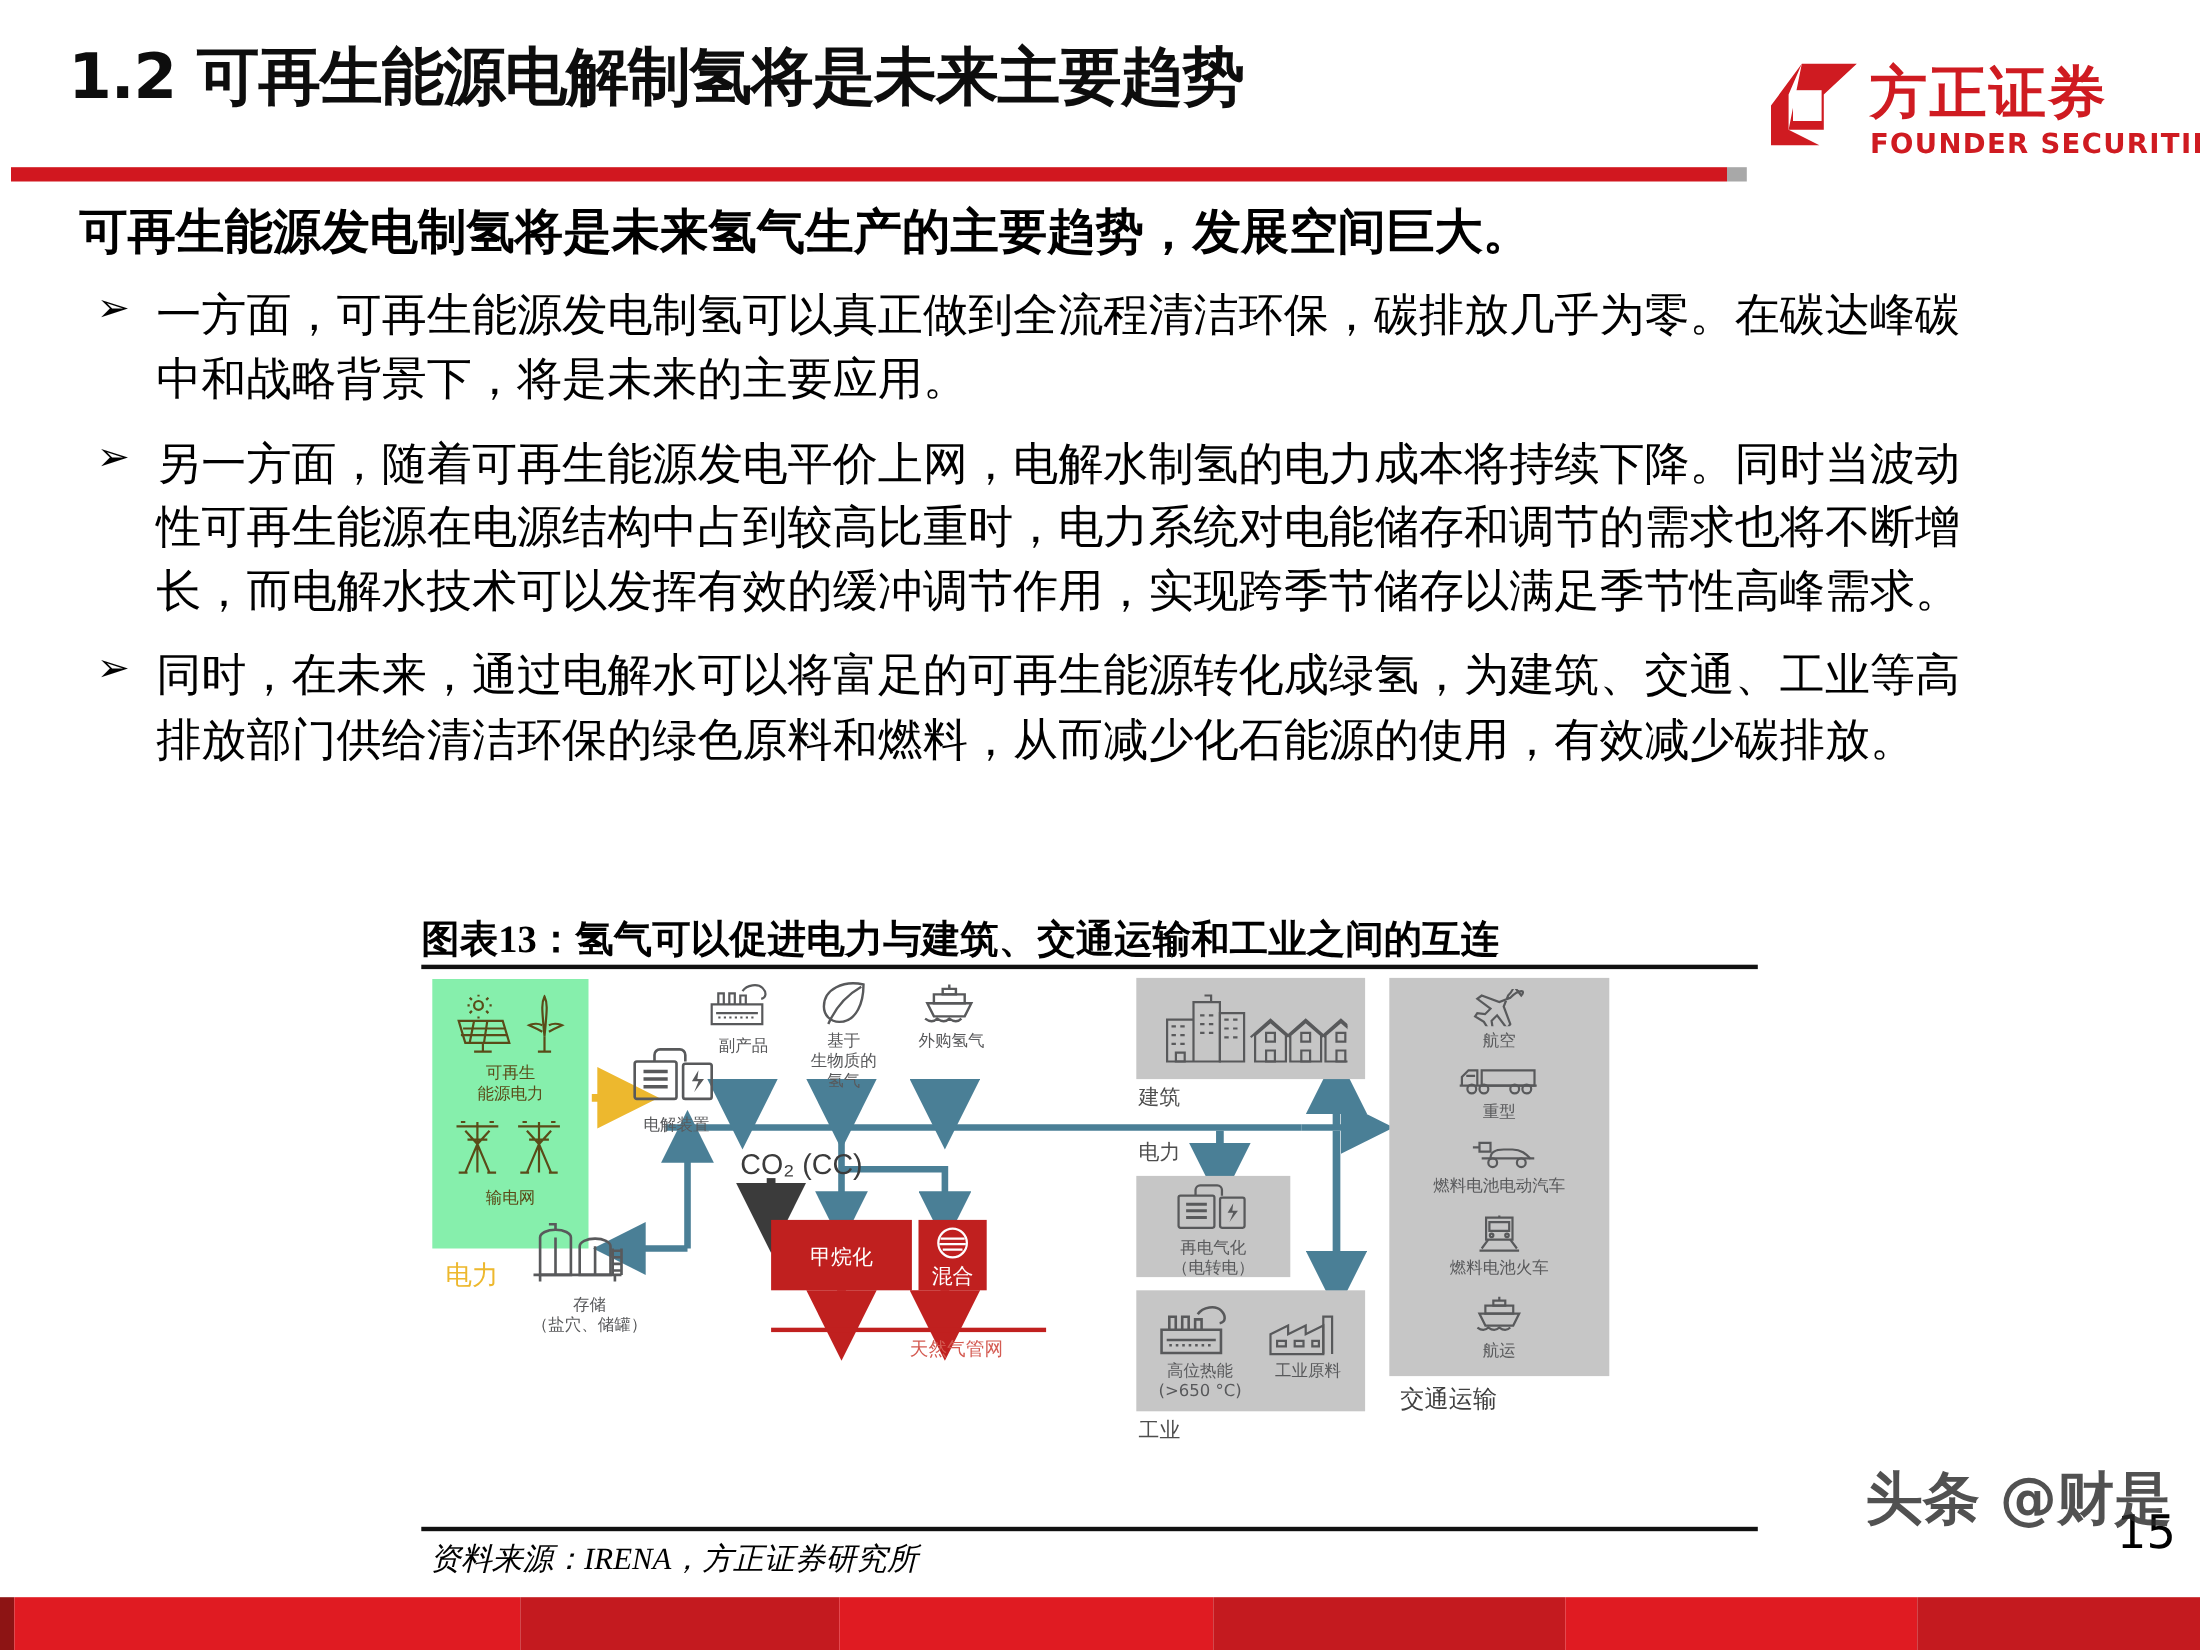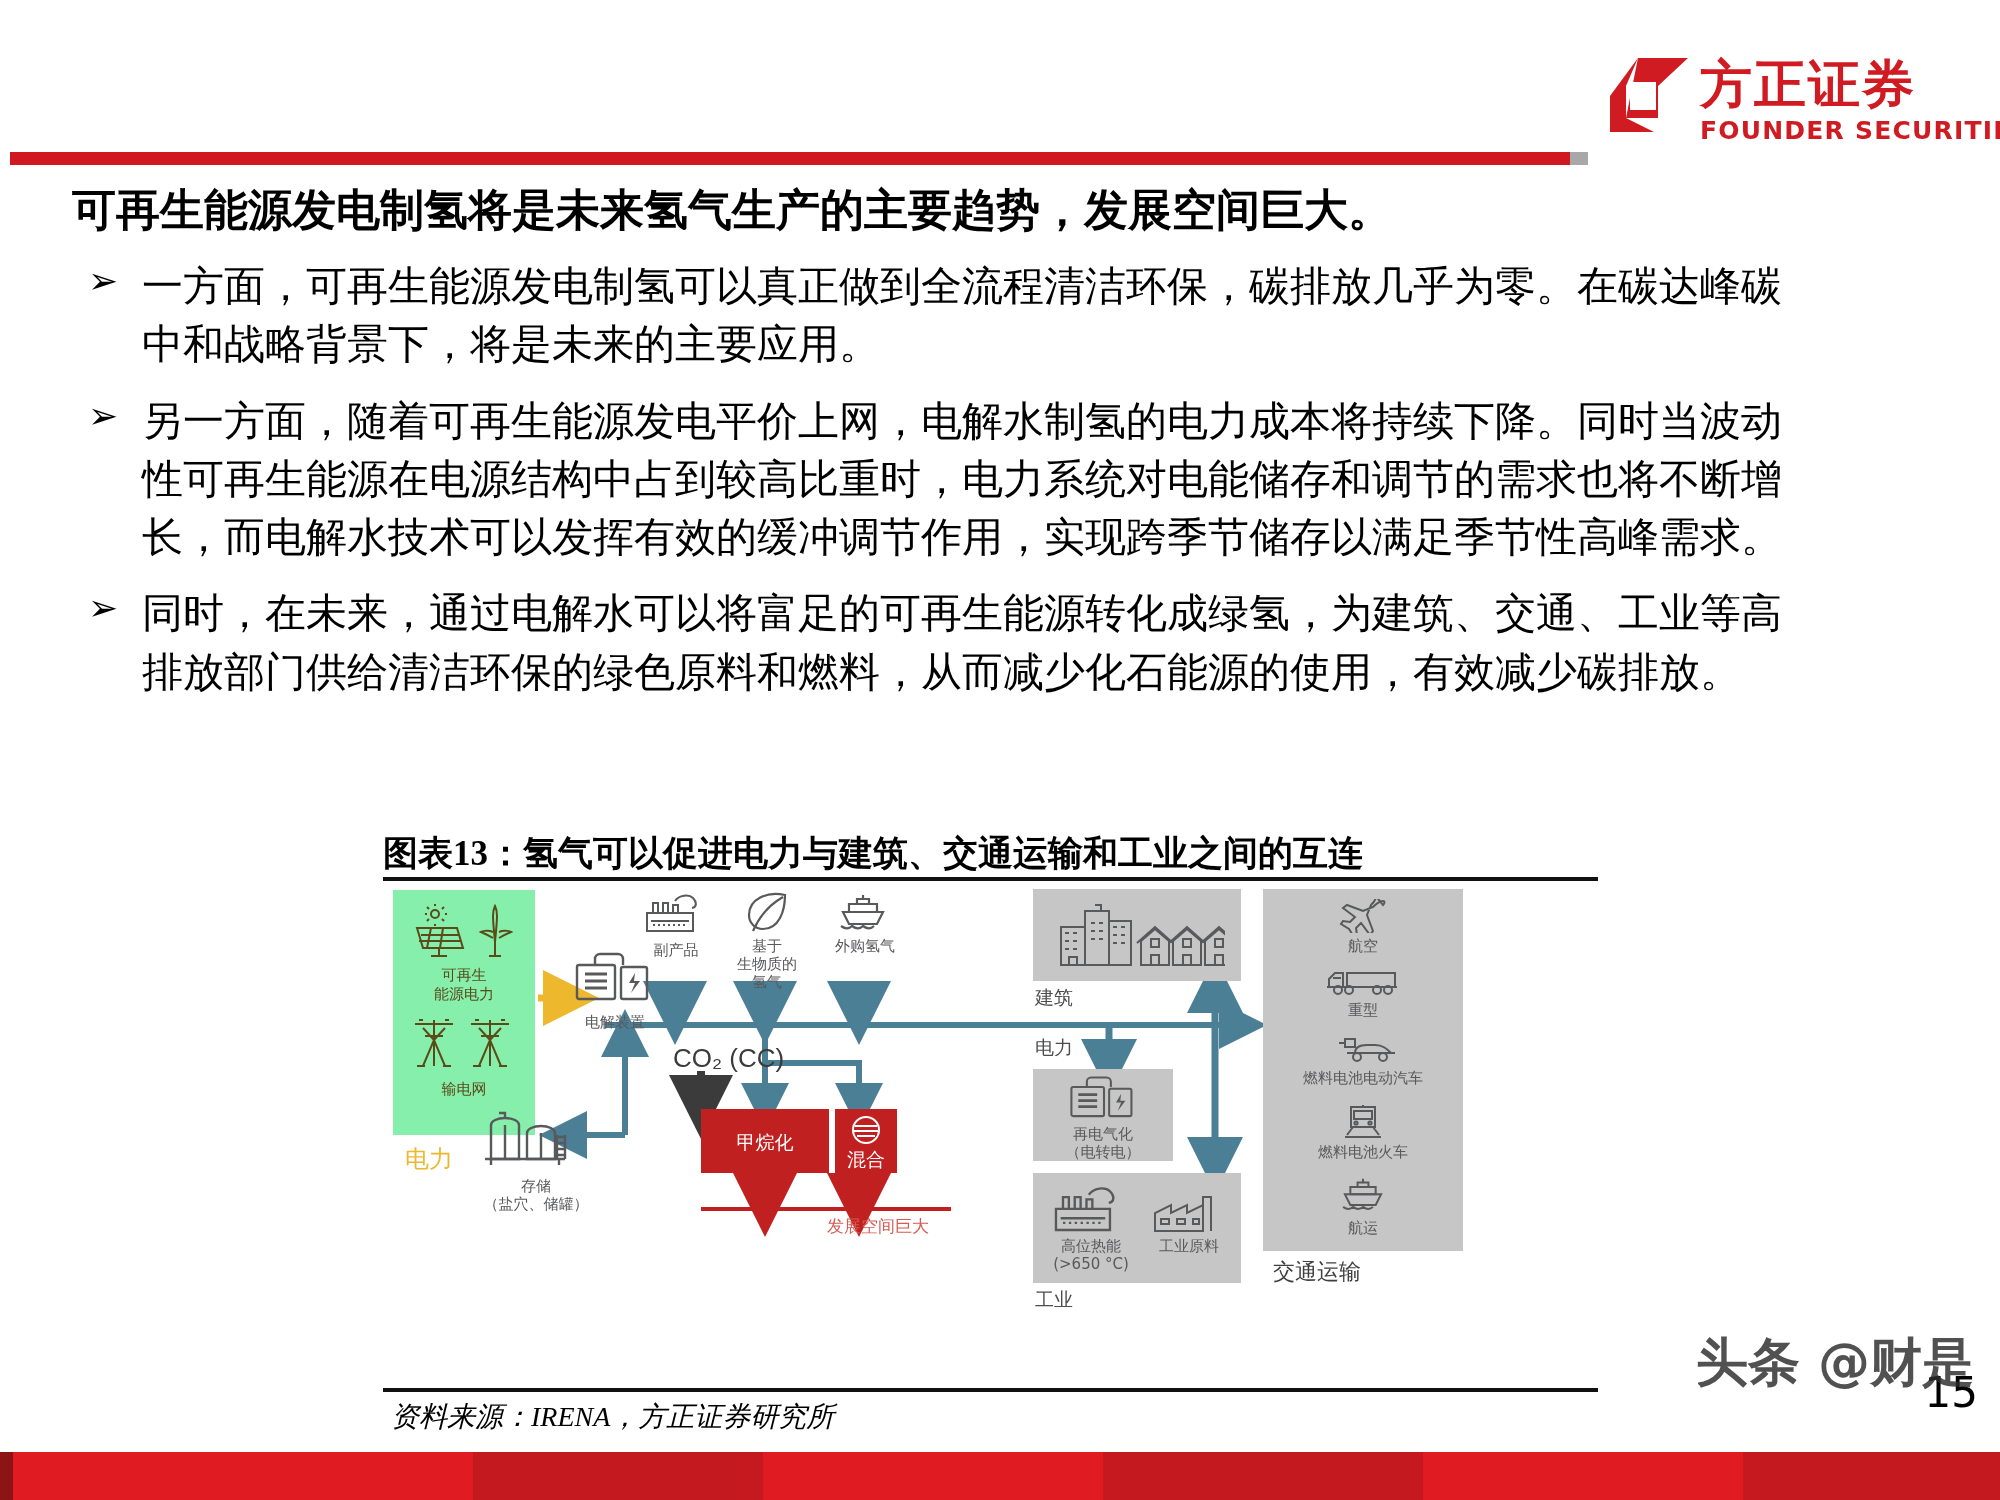--- a/index.html
+++ b/index.html
@@ -122,20 +122,21 @@
     font-family:"DejaVu Sans", sans-serif; font-weight:bold; font-size:52px;
     color:#2b2b2b; opacity:.82; white-space:nowrap;
   }
   #footer-bar { position:absolute; left:0; top:1452px; width:2000px; height:48px; display:flex; }
   .fb { height:48px; }
 </style>
 </head>
 <body>
 
 <div id="header">
+  <div id="slide-title">1.2 可再生能源电解制氢将是未来主要趋势</div>
   <div id="title-rule"></div>
   <div id="title-rule-cap"></div>
 
   <div id="logo">
     <svg id="logo-mark" viewBox="0 0 84 78">
       <path d="M30 2 L80 2 L50 30 L50 62 L18 62 Z" fill="#cf1b21"></path>
       <path d="M30 2 L2 40 L2 76 L46 76 L18 62 L18 30 Z" fill="#cf1b21"></path>
       <rect x="22" y="26" width="26" height="28" fill="#ffffff"></rect>
     </svg>
     <div id="logo-cn">方正证券</div>
@@ -306,21 +307,21 @@
     </div>
     <div class="red-box" style="left:452px;top:224px;width:62px;height:64px">
       <svg style="position:absolute;left:16px;top:6px;width:30px;height:30px" viewBox="0 0 30 30">
         <circle cx="15" cy="15" r="13" fill="none" stroke="#fff" stroke-width="2"></circle>
         <path d="M4 11h22M3 16h24M6 21h18" stroke="#fff" stroke-width="2"></path>
       </svg>
       <div class="red-box-label" style="top:38px">混合</div>
     </div>
 
     <div id="pipeline-line" style="left:318px;top:322px;width:250px"></div>
-    <div id="pipeline-label" style="left:444px;top:330px">发展空间巨大</div>
+    <div id="pipeline-label" style="left:444px;top:330px">天然气管网</div>
 
     <div class="grey-box" style="left:650px;top:4px;width:208px;height:92px">
       <svg style="position:absolute;left:22px;top:14px;width:170px;height:66px" viewBox="0 0 170 66">
         <g stroke="#58595b" stroke-width="2" fill="none">
           <path d="M6 62V24h24v38zM30 62V8h24v54z"></path>
           <path d="M54 62V18h22v44z"></path>
           <path d="M40 2h6v6"></path>
           <path d="M10 30h4M18 30h4M10 38h4M18 38h4M10 46h4M18 46h4"></path>
           <path d="M58 24h4M66 24h4M58 32h4M66 32h4M58 40h4M66 40h4"></path>
           <path d="M36 20h4M44 20h4M36 28h4M44 28h4M36 36h4M44 36h4"></path>

